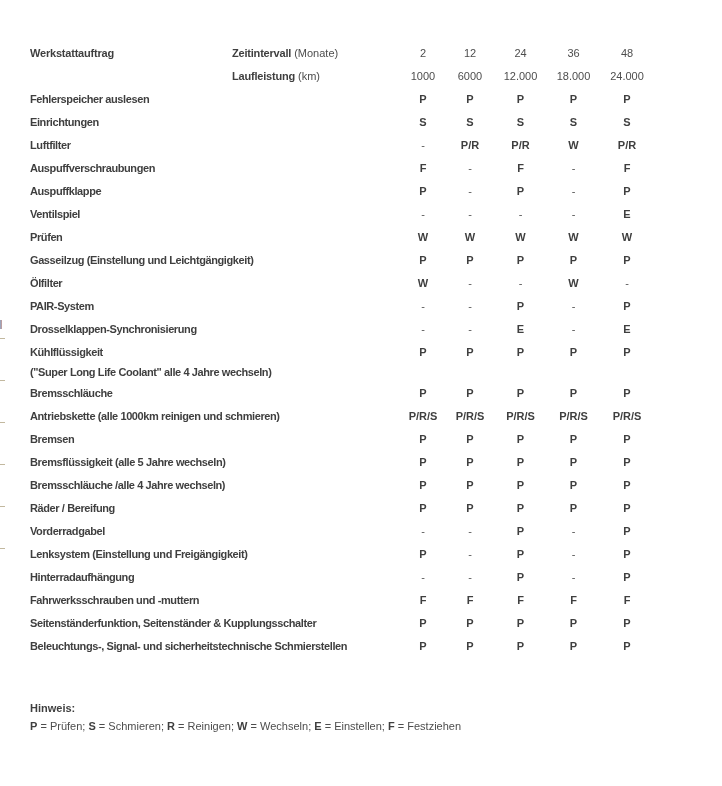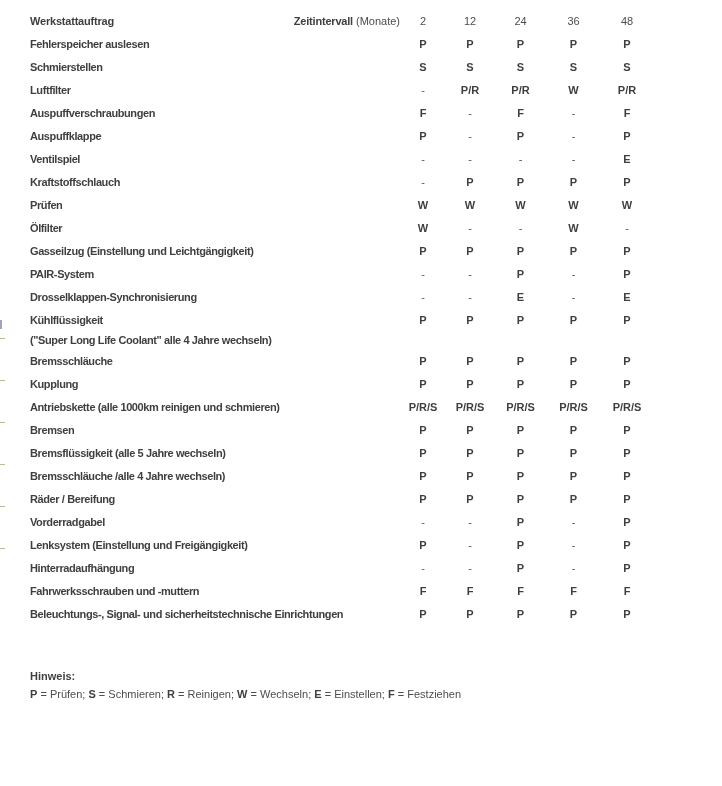--- a/index.html
+++ b/index.html
@@ -15,38 +15,38 @@
     overflow: hidden;
   }
   .page {
     position: relative;
     padding: 10px 0 0 30px;
   }
   table {
     border-collapse: collapse;
     table-layout: fixed;
     width: 624px;
+    margin-top: 32px;
   }
   td {
     padding: 0;
     font-size: 11px;
     vertical-align: top;
     height: 23px;
     line-height: 23px;
     overflow: visible;
   }
   .title-cell {
     font-weight: bold;
     color: #3f3f3f;
     letter-spacing: -0.2px;
     text-align: left;
     white-space: nowrap;
   }
   .interval-cell {
-    text-align: right;
     white-space: nowrap;
   }
   .hb {
     font-weight: bold;
     color: #3f3f3f;
     letter-spacing: -0.2px;
   }
   .hn {
     font-weight: normal;
     color: #4d4d4d;
@@ -130,36 +130,45 @@
     <thead>
       <tr>
         <td class="title-cell">Werkstattauftrag</td>
         <td class="interval-cell"><span class="hb">Zeitintervall</span><span class="hn">(Monate)</span></td>
         <td class="val hval">2</td>
         <td class="val hval">12</td>
         <td class="val hval">24</td>
         <td class="val hval">36</td>
         <td class="val hval">48</td>
       </tr>
+      <tr>
+        <td></td>
+        <td class="interval-cell"><span class="hb">Laufleistung</span><span class="hn">(km)</span></td>
+        <td class="val hval">1000</td>
+        <td class="val hval">6000</td>
+        <td class="val hval">12.000</td>
+        <td class="val hval">18.000</td>
+        <td class="val hval">24.000</td>
+      </tr>
     </thead>
     <tbody id="table-body">
         <tr>
     <td class="label-cell" colspan="2">
       <div class="lbl">Fehlerspeicher auslesen</div>
 
     </td>
     <td class="val">P</td>
     <td class="val">P</td>
     <td class="val">P</td>
     <td class="val">P</td>
     <td class="val">P</td>
   </tr>
         <tr>
     <td class="label-cell" colspan="2">
-      <div class="lbl">Schmierstellen</div>
+      <div class="lbl">Einrichtungen</div>
 
     </td>
     <td class="val">S</td>
     <td class="val">S</td>
     <td class="val">S</td>
     <td class="val">S</td>
     <td class="val">S</td>
   </tr>
         <tr>
     <td class="label-cell" colspan="2">
@@ -200,61 +209,50 @@
 
     </td>
     <td class="val dash">-</td>
     <td class="val dash">-</td>
     <td class="val dash">-</td>
     <td class="val dash">-</td>
     <td class="val">E</td>
   </tr>
         <tr>
     <td class="label-cell" colspan="2">
-      <div class="lbl">Kraftstoffschlauch</div>
-
-    </td>
-    <td class="val dash">-</td>
-    <td class="val">P</td>
-    <td class="val">P</td>
-    <td class="val">P</td>
-    <td class="val">P</td>
-  </tr>
-        <tr>
-    <td class="label-cell" colspan="2">
       <div class="lbl">Prüfen</div>
 
     </td>
     <td class="val">W</td>
     <td class="val">W</td>
     <td class="val">W</td>
     <td class="val">W</td>
     <td class="val">W</td>
   </tr>
         <tr>
     <td class="label-cell" colspan="2">
+      <div class="lbl">Gasseilzug (Einstellung und Leichtgängigkeit)</div>
+
+    </td>
+    <td class="val">P</td>
+    <td class="val">P</td>
+    <td class="val">P</td>
+    <td class="val">P</td>
+    <td class="val">P</td>
+  </tr>
+        <tr>
+    <td class="label-cell" colspan="2">
       <div class="lbl">Ölfilter</div>
 
     </td>
     <td class="val">W</td>
     <td class="val dash">-</td>
     <td class="val dash">-</td>
     <td class="val">W</td>
     <td class="val dash">-</td>
-  </tr>
-        <tr>
-    <td class="label-cell" colspan="2">
-      <div class="lbl">Gasseilzug (Einstellung und Leichtgängigkeit)</div>
-
-    </td>
-    <td class="val">P</td>
-    <td class="val">P</td>
-    <td class="val">P</td>
-    <td class="val">P</td>
-    <td class="val">P</td>
   </tr>
         <tr>
     <td class="label-cell" colspan="2">
       <div class="lbl">PAIR-System</div>
 
     </td>
     <td class="val dash">-</td>
     <td class="val dash">-</td>
     <td class="val">P</td>
     <td class="val dash">-</td>
@@ -278,31 +276,20 @@
     </td>
     <td class="val">P</td>
     <td class="val">P</td>
     <td class="val">P</td>
     <td class="val">P</td>
     <td class="val">P</td>
   </tr>
         <tr>
     <td class="label-cell" colspan="2">
       <div class="lbl">Bremsschläuche</div>
-
-    </td>
-    <td class="val">P</td>
-    <td class="val">P</td>
-    <td class="val">P</td>
-    <td class="val">P</td>
-    <td class="val">P</td>
-  </tr>
-        <tr>
-    <td class="label-cell" colspan="2">
-      <div class="lbl">Kupplung</div>
 
     </td>
     <td class="val">P</td>
     <td class="val">P</td>
     <td class="val">P</td>
     <td class="val">P</td>
     <td class="val">P</td>
   </tr>
         <tr>
     <td class="label-cell" colspan="2">
@@ -398,21 +385,32 @@
 
     </td>
     <td class="val">F</td>
     <td class="val">F</td>
     <td class="val">F</td>
     <td class="val">F</td>
     <td class="val">F</td>
   </tr>
         <tr>
     <td class="label-cell" colspan="2">
-      <div class="lbl">Beleuchtungs-, Signal- und sicherheitstechnische Einrichtungen</div>
+      <div class="lbl">Seitenständerfunktion, Seitenständer &amp; Kupplungsschalter</div>
+
+    </td>
+    <td class="val">P</td>
+    <td class="val">P</td>
+    <td class="val">P</td>
+    <td class="val">P</td>
+    <td class="val">P</td>
+  </tr>
+        <tr>
+    <td class="label-cell" colspan="2">
+      <div class="lbl">Beleuchtungs-, Signal- und sicherheitstechnische Schmierstellen</div>
 
     </td>
     <td class="val">P</td>
     <td class="val">P</td>
     <td class="val">P</td>
     <td class="val">P</td>
     <td class="val">P</td>
   </tr>
       </tbody>
   </table>

